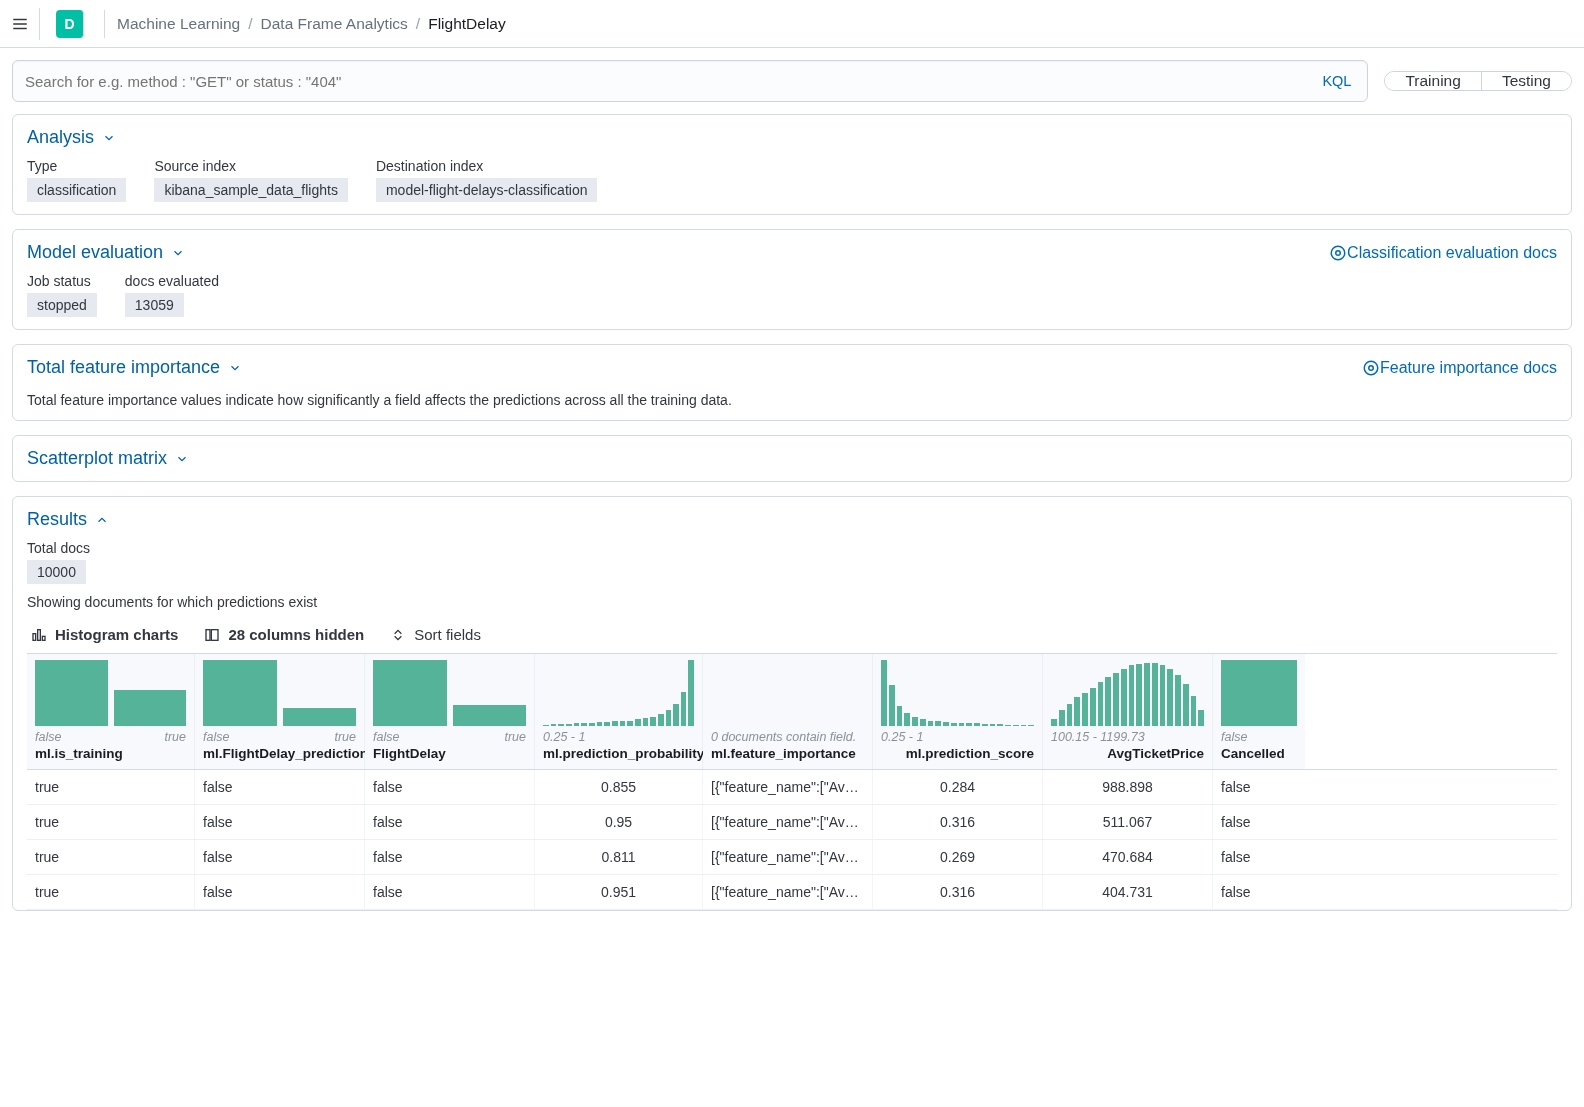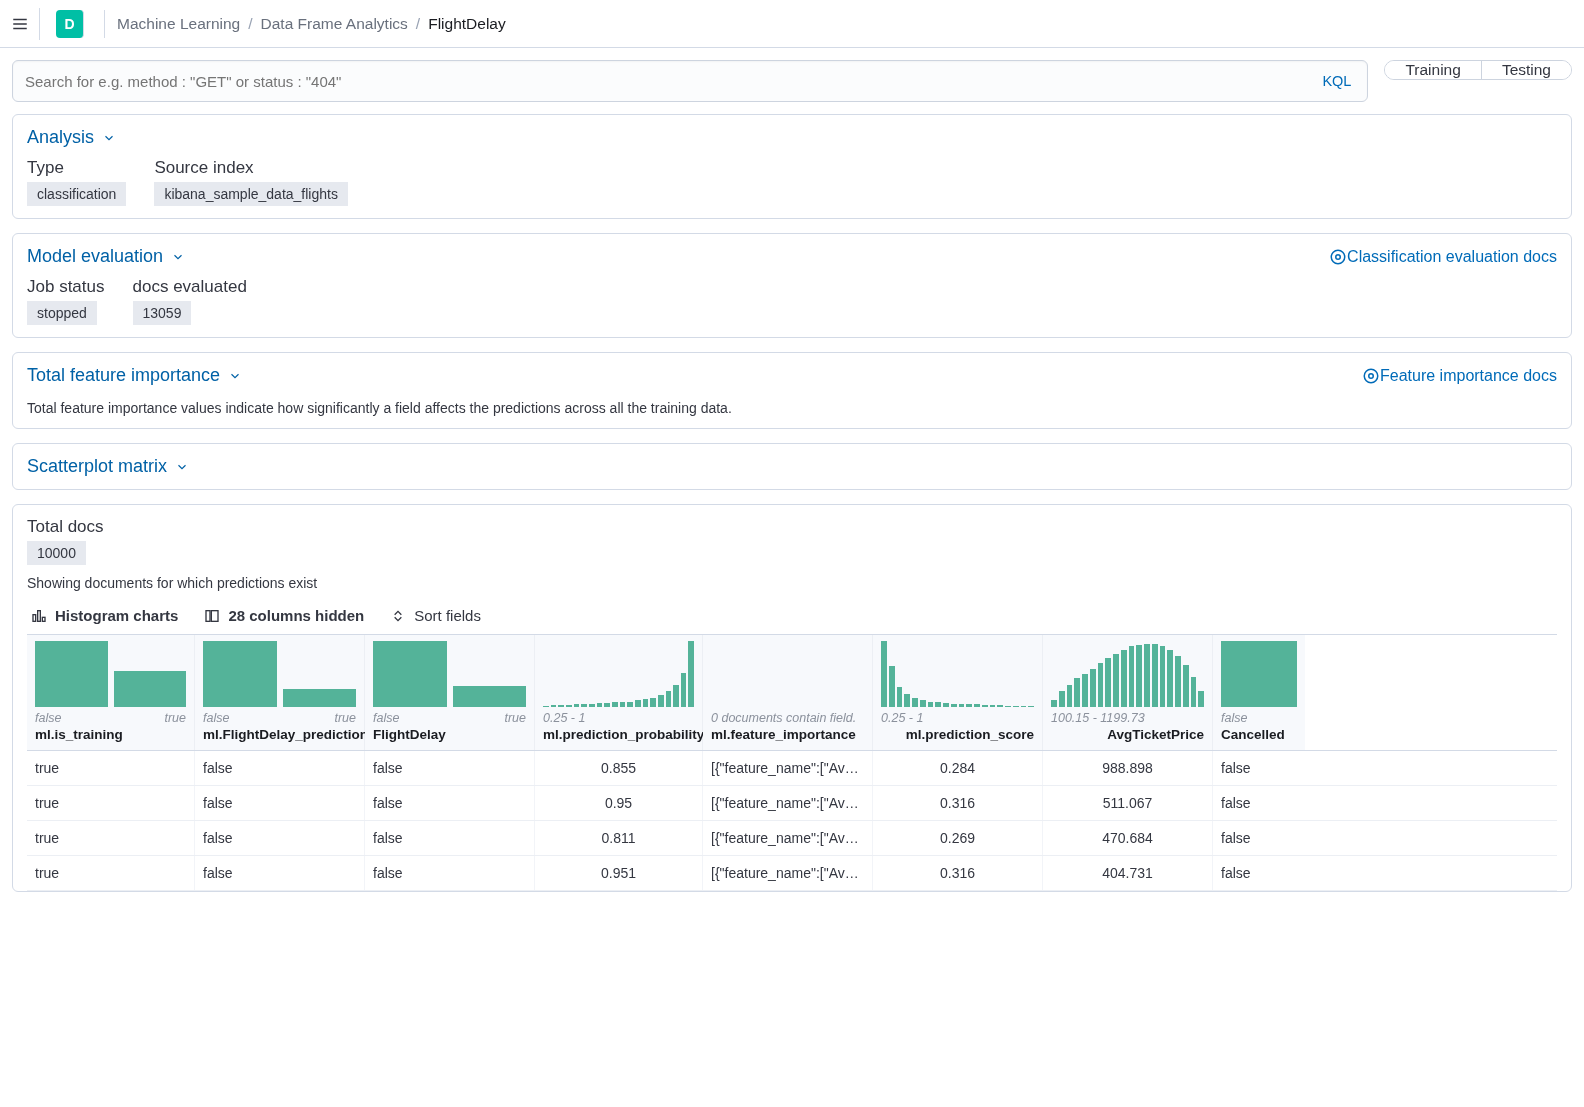--- a/index.html
+++ b/index.html
@@ -7,37 +7,37 @@
 .header { display: flex; align-items: center; height: 48px; border-bottom: 1px solid #d3dae6; padding: 0 8px; }
 .menu-btn { width: 32px; height: 32px; display: flex; align-items: center; justify-content: center; cursor: pointer; border-right: 1px solid #d3dae6; padding-right: 8px; margin-right: 8px; }
 .logo-badge { width: 28px; height: 28px; background: #00bfa5; border-radius: 4px; display: flex; align-items: center; justify-content: center; color: #fff; font-weight: 600; margin: 0 8px; border-right: 1px solid #d3dae6; padding-right: 0; }
 .logo-wrap { display: flex; align-items: center; border-right: 1px solid #d3dae6; padding-right: 12px; margin-right: 12px; }
 .breadcrumbs { display: flex; align-items: center; gap: 8px; font-size: 15.5px; color: #69707d; }
 .breadcrumbs .crumb { cursor: pointer; }
 .breadcrumbs .sep { color: #98a2b3; }
 .breadcrumbs .current { color: #1a1c21; font-weight: 500; }
 
 .page { padding: 12px; }
-.searchbar-row { display: flex; gap: 16px; align-items: flex-start; margin-bottom: 12px; }
+.searchbar-row { display: flex; gap: 16px; align-items: center; margin-bottom: 12px; }
 .searchbar { flex: 1; display: flex; align-items: center; border: 1px solid #cdd4df; background: #fbfcfd; border-radius: 6px; height: 42px; padding: 0 12px; box-shadow: 0 1px 2px rgba(0,0,0,.04) inset; }
 .searchbar input { flex: 1; border: none; background: transparent; font-size: 15px; color: #69707d; outline: none; }
 .kql { color: #006bb8; font-size: 14.5px; cursor: pointer; padding: 0 4px; }
 .segmented { display: flex; border: 1px solid #cdd4df; border-radius: 11px; overflow: hidden; }
 .segmented button { background: #fff; border: none; padding: 0 20px; font-size: 15.5px; cursor: pointer; color: #343741; }
 .segmented button + button { border-left: 1px solid #cdd4df; }
 
 .panel { border: 1px solid #d3dae6; border-radius: 6px; margin-bottom: 14px; padding: 12px 14px; }
 .panel-header { display: flex; align-items: center; justify-content: space-between; margin-bottom: 10px; }
 .panel-title { display: flex; align-items: center; gap: 8px; font-size: 18px; color: #0061a6; font-weight: 500; cursor: pointer; }
 .doc-link { display: flex; align-items: flex-start; color: #006bb8; font-size: 16px; cursor: pointer; }
 .chev { width: 14px; height: 14px; display: inline-block; }
 
 .stats-row { display: flex; gap: 28px; flex-wrap: wrap; }
 .stat { display: flex; flex-direction: column; gap: 4px; }
-.stat-label { font-size: 17px; color: #343741; }
+.stat-label { font-size: 14px; color: #343741; }
 .badge { display: inline-block; background: #e6e9ef; color: #343741; padding: 4px 10px; font-size: 14px; border-radius: 0; width: fit-content; }
 
 .panel-desc { font-size: 14px; color: #343741; margin-top: 14px; }
 
 .toolbar { display: flex; align-items: center; gap: 26px; padding: 8px 4px 10px; font-size: 15px; }
 .tool-item { display: flex; align-items: center; gap: 8px; cursor: pointer; }
 .tool-item .bold { font-weight: 700; }
 .tool-item svg { flex-shrink: 0; }
 .tool-plain { color: #343741; }
 
@@ -112,20 +112,24 @@
     </div>
     <div class="stats-row">
       <div class="stat">
         <span class="stat-label">Type</span>
         <span class="badge">classification</span>
       </div>
       <div class="stat">
         <span class="stat-label">Source index</span>
         <span class="badge">kibana_sample_data_flights</span>
       </div>
+      <div class="stat">
+        <span class="stat-label">Destination index</span>
+        <span class="badge">model-flight-delays-classification</span>
+      </div>
     </div>
   </div>
 
   <div class="panel">
     <div class="panel-header">
       <div class="panel-title">
         <span>Model evaluation</span>
         <svg class="icon chev" viewBox="0 0 24 24">
             <polyline points="6 9 12 15 18 9"></polyline>
           </svg>
@@ -174,20 +178,28 @@
       <div class="panel-title">
         <span>Scatterplot matrix</span>
         <svg class="icon chev" viewBox="0 0 24 24">
             <polyline points="6 9 12 15 18 9"></polyline>
           </svg>
       </div>
     </div>
   </div>
 
   <div class="panel" style="padding-bottom:0">
+    <div class="panel-header">
+      <div class="panel-title">
+        <span>Results</span>
+        <svg class="icon chev" viewBox="0 0 24 24">
+            <polyline points="6 15 12 9 18 15"></polyline>
+          </svg>
+      </div>
+    </div>
     <div class="stats-row">
       <div class="stat">
         <span class="stat-label">Total docs</span>
         <span class="badge">10000</span>
       </div>
     </div>
     <div class="hint">Showing documents for which predictions exist</div>
 
     <div class="toolbar">
       <div class="tool-item">

